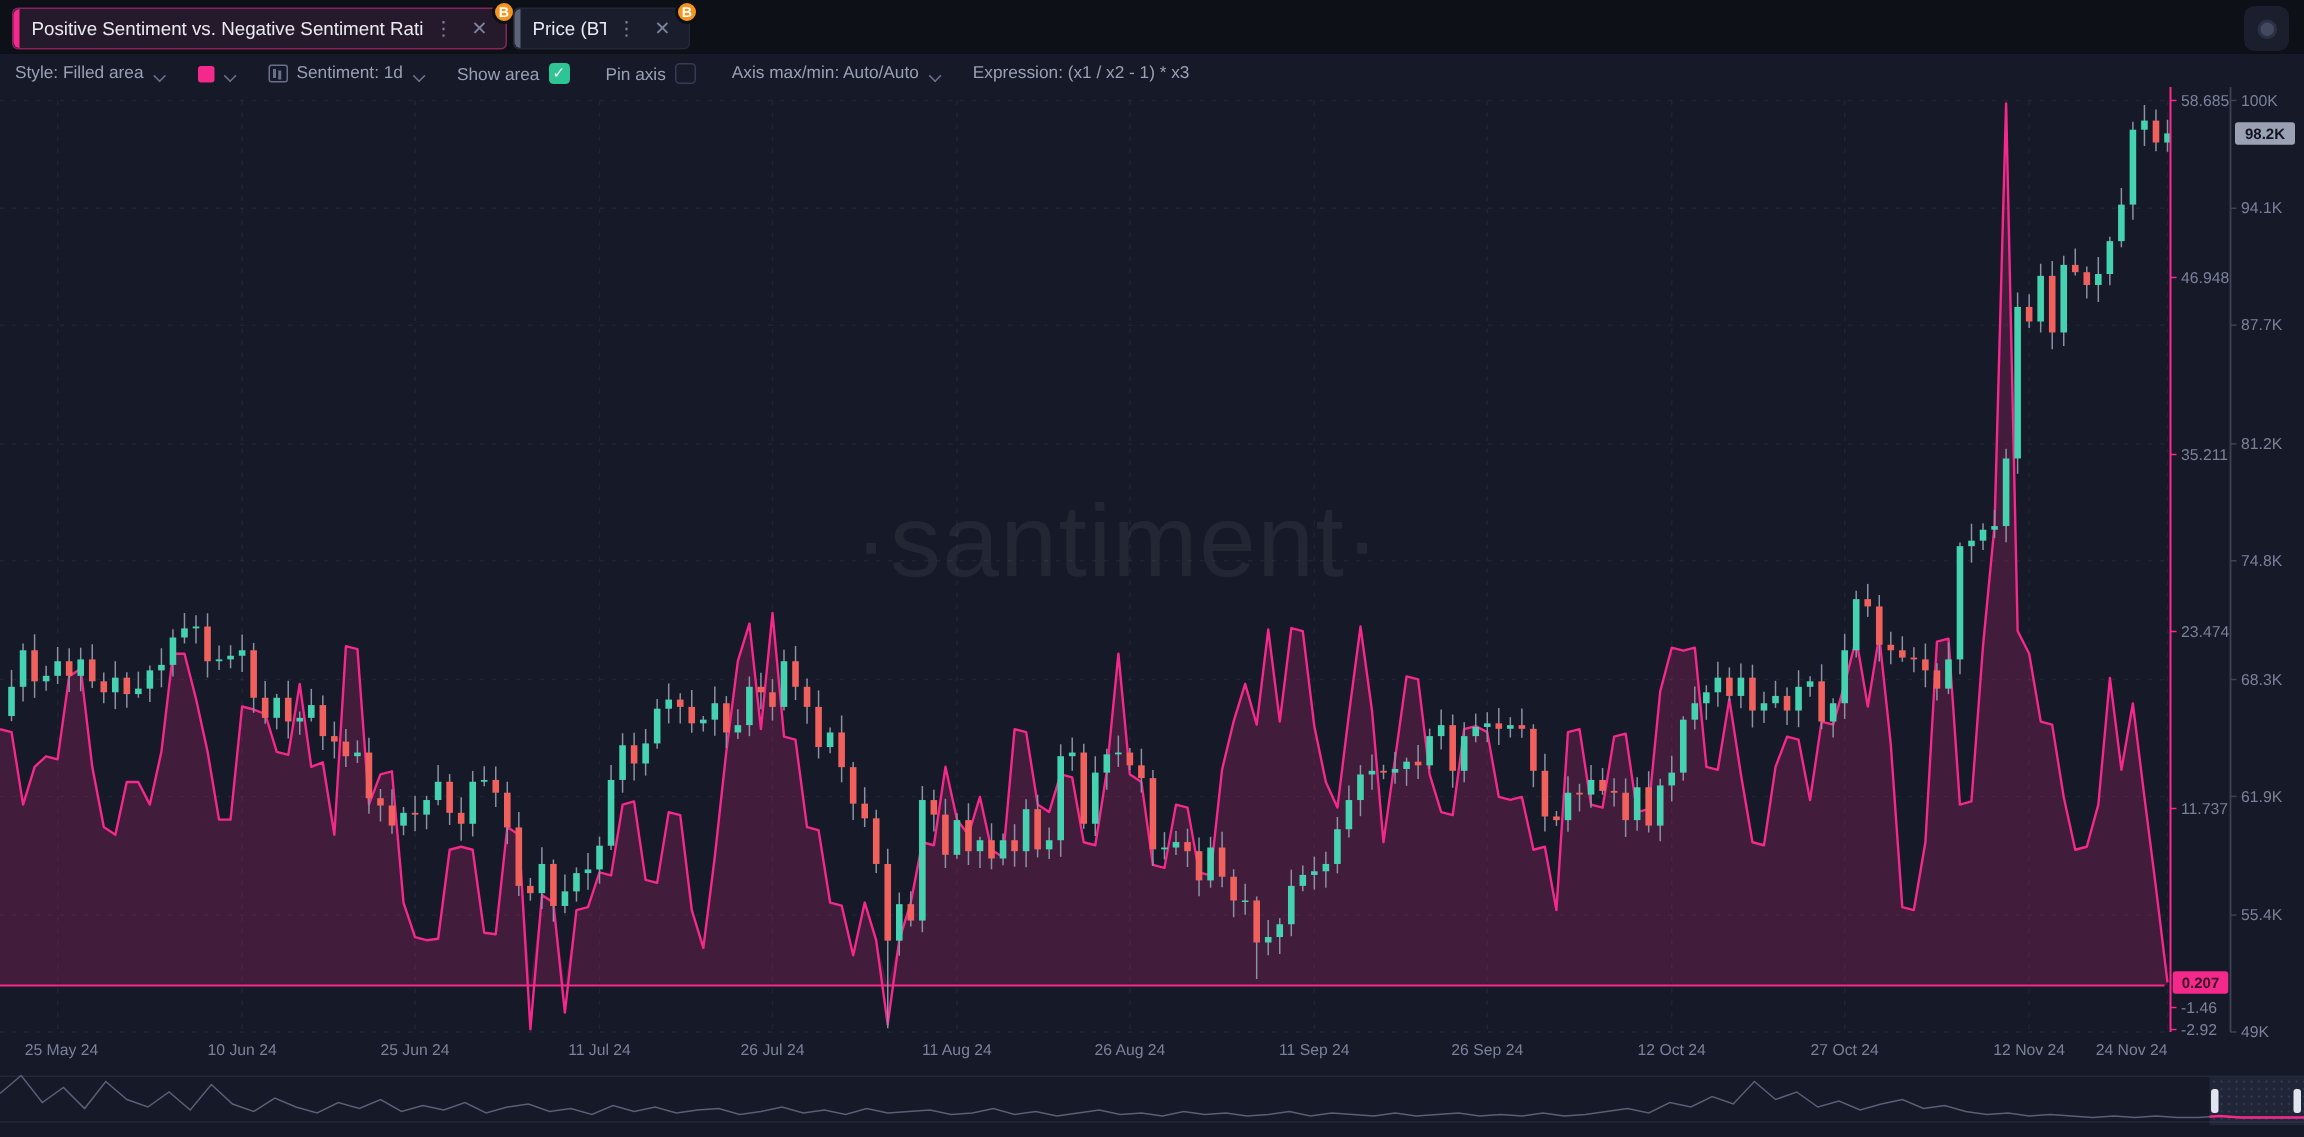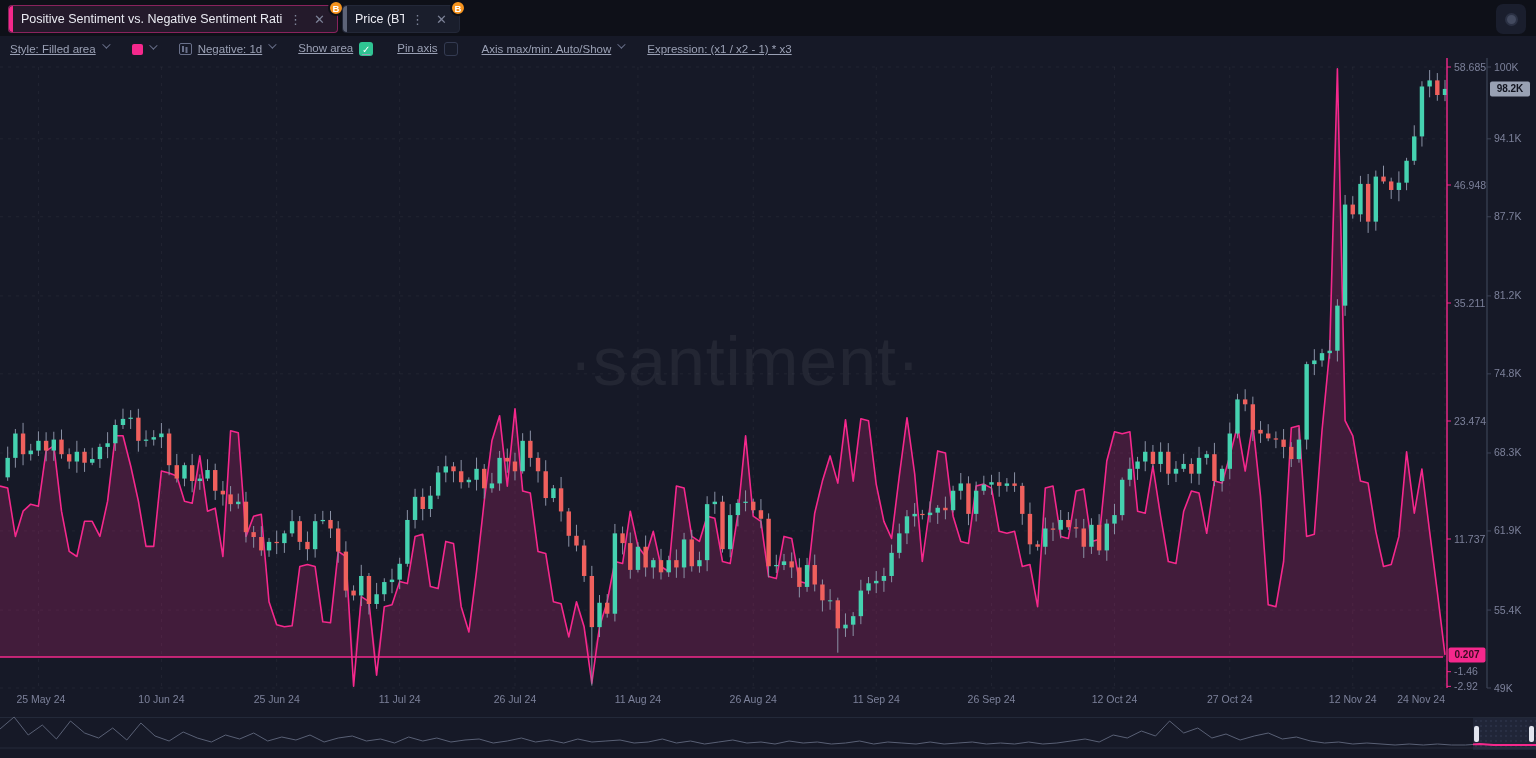--- a/index.html
+++ b/index.html
@@ -18,21 +18,21 @@
   .tab-label { color:#e9eaf1; font-size:12.5px; white-space:nowrap; overflow:hidden; flex:1; }
   .tab-kebab { color:#7d8398; font-size:13px; padding:0 7px; }
   .tab-close { color:#7d8398; font-size:13px; padding:0 2px 0 5px; }
   .asset-badge { position:absolute; top:-6px; right:-7px; width:16px; height:16px; border-radius:50%;
     background:#f7941e; color:#fff; font-size:9.5px; font-weight:bold; display:flex; align-items:center; justify-content:center;
     border:2px solid #0e1018; }
 
   
   .toolbar { position:absolute; left:0; top:36px; width:1536px; height:26px; display:flex; align-items:center; gap:24px;
     padding-left:10px; color:#9aa0b4; font-size:11.5px; z-index:30; }
-  .tb-item { display:flex; align-items:flex-start; gap:6px; white-space:nowrap; cursor:pointer;text-decoration:underline; }
+  .tb-item { display:flex; align-items:flex-end; gap:6px; white-space:nowrap; cursor:pointer; }
   .chev { width:6px; height:6px; border-right:1.5px solid #69708a; border-bottom:1.5px solid #69708a; transform:rotate(45deg) translateY(-2px); display:inline-block; }
   .swatch { width:11px; height:11px; border-radius:2px; display:inline-block; }
   .checkbox { width:14px; height:14px; border-radius:3px; display:flex; align-items:center; justify-content:center; font-size:10px; color:#fff; }
   .checkbox.checked { background:#2fc493; }
   .checkbox.unchecked { background:#171b29; border:1px solid #343b52; }
   .interval-icon { width:13px; height:12px; border:1.2px solid #69708a; border-radius:2px; position:relative; display:inline-block; }
   .interval-icon::before { content:""; position:absolute; left:2px; top:2px; width:2px; height:6px; background:#69708a; box-shadow:3.5px 1px 0 #69708a; }
 
   
   .corner-btn { position:absolute; right:10px; top:4px; width:30px; height:30px; border-radius:7px; background:#1a1e2d; z-index:30;
@@ -562,33 +562,33 @@
     <span class="tb-item">
       <span>Style: Filled area</span>
       <span class="chev"></span>
     </span>
     <span class="tb-item">
       <span class="swatch" id="swatch" style="background: rgb(245, 40, 140);"></span>
       <span class="chev"></span>
     </span>
     <span class="tb-item">
       <span class="interval-icon"></span>
-      <span>Negative: 1d</span>
+      <span>Sentiment: 1d</span>
       <span class="chev"></span>
     </span>
     <span class="tb-item">
       <span>Show area</span>
       <span class="checkbox checked">✓</span>
     </span>
     <span class="tb-item">
       <span>Pin axis</span>
       <span class="checkbox unchecked"></span>
     </span>
     <span class="tb-item">
-      <span>Axis max/min: Auto/Show</span>
+      <span>Axis max/min: Auto/Auto</span>
       <span class="chev"></span>
     </span>
     <span class="tb-item">
       <span>Expression: (x1 / x2 - 1) * x3</span>
     </span>
   </div>
 
   <div class="corner-btn">
     <span class="dot"></span>
   </div>

